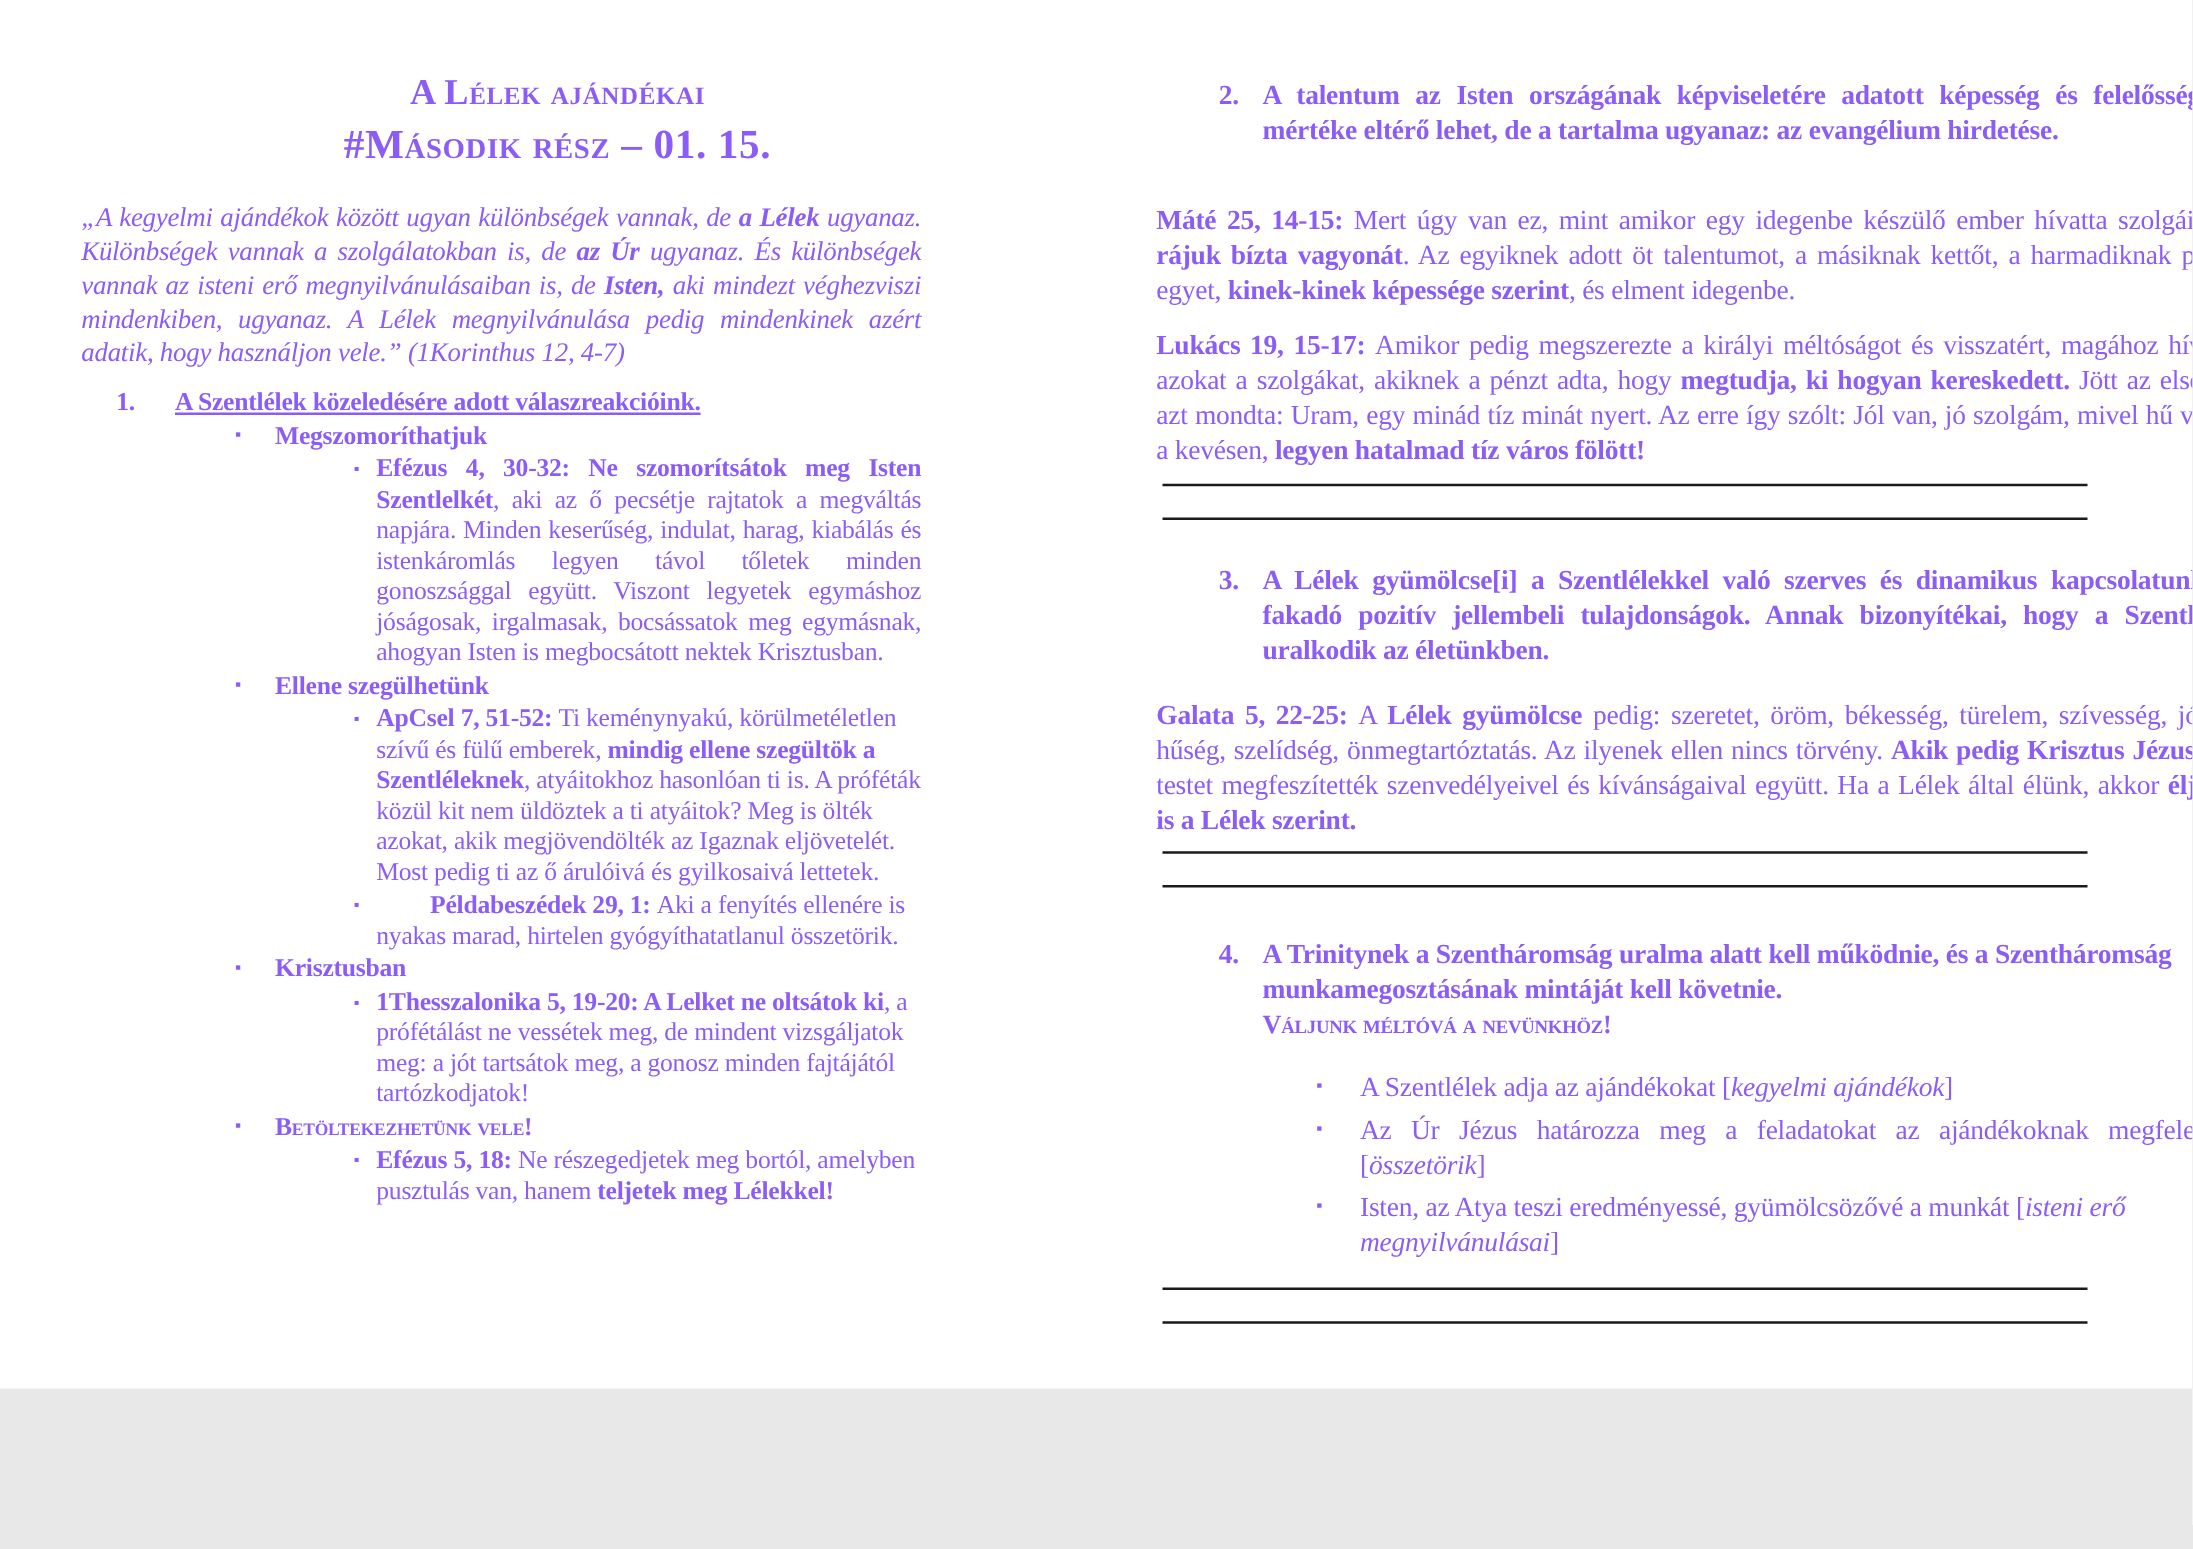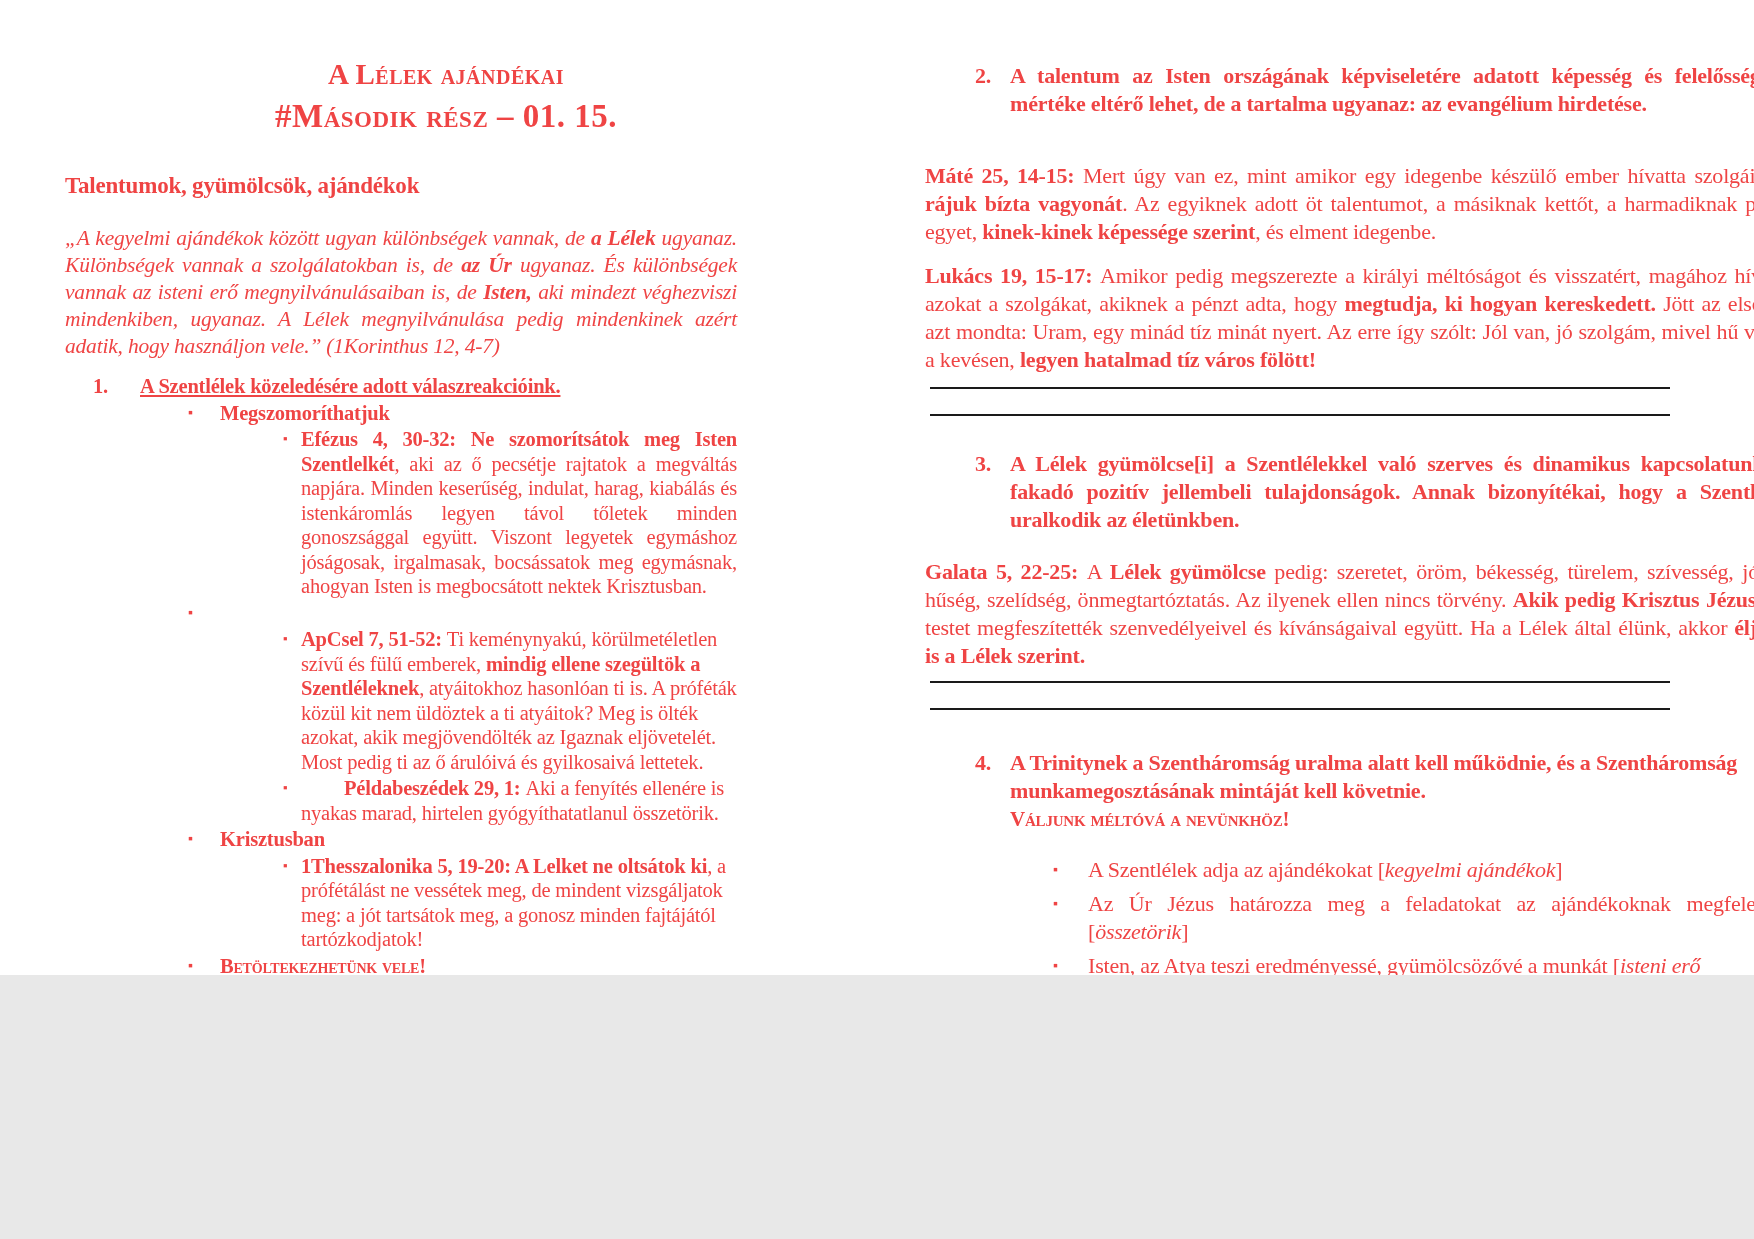--- a/index.html
+++ b/index.html
@@ -1,22 +1,22 @@
 <!DOCTYPE html>
 <html><head>
 <meta charset="utf-8">
 <style>
   html,body { margin:0; padding:0; background:#e8e8e8; }
   .page {
     position:relative;
-    width:1754px; height:975px;
+    width:1754px; height:1111px;
     background:#ffffff;
     overflow:hidden;
     font-family:"Liberation Serif","DejaVu Serif",serif;
-    color:#ef4444;
+    color:#8b5cf6;
     letter-spacing:-0.2px;
   }
   .col { position:absolute; top:0; }
   .col-left  { left:65px;  width:672px; top:56px; }
   .col-right { left:925px; width:868px; top:62px; font-size:22px; line-height:28px; }
 
   
   .doc-title {
     margin-left:90px;
     text-align:center;
@@ -90,21 +90,20 @@
 </head>
 <body>
 
 <div class="page">
 
   <div class="col col-left">
 
     <div class="doc-title">A Lélek ajándékai</div>
     <div class="doc-subtitle">#Második rész – 01. 15.</div>
 
-    <div class="section-heading">Talentumok, gyümölcsök, ajándékok</div>
 
     <p class="quote"><span>„A kegyelmi ajándékok között ugyan különbségek vannak, de </span><span style="font-weight: bold;">a Lélek</span><span> ugyanaz. Különbségek vannak a szolgálatokban is, de </span><span style="font-weight: bold;">az Úr</span><span> ugyanaz. És különbségek vannak az isteni erő megnyilvánulásaiban is, de </span><span style="font-weight: bold;">Isten,</span><span> aki mindezt véghezviszi mindenkiben, ugyanaz. A Lélek megnyilvánulása pedig mindenkinek azért adatik, hogy használjon vele.” (1Korinthus 12, 4-7)</span></p>
 
     <div class="list">
 
       <div class="num-item">
         <span class="num-label">1.</span>
         <div class="num-body">A Szentlélek közeledésére adott válaszreakcióink.</div>
       </div>
 
@@ -112,20 +111,21 @@
         <span class="marker">▪</span>
         <div class="lb1-body">Megszomoríthatjuk</div>
       </div>
       <div class="lb2">
         <span class="marker">▪</span>
         <p class="lb2-body justify"><span style="font-weight: bold;">Efézus 4, 30-32: Ne szomorítsátok meg Isten Szentlelkét</span><span>, aki az ő pecsétje rajtatok a megváltás napjára. Minden keserűség, indulat, harag, kiabálás és istenkáromlás legyen távol tőletek minden gonoszsággal együtt. Viszont legyetek egymáshoz jóságosak, irgalmasak, bocsássatok meg egymásnak, ahogyan Isten is megbocsátott nektek Krisztusban.</span></p>
       </div>
 
       <div class="lb1">
         <span class="marker">▪</span>
+        <div class="lb1-body">Ellene szegülhetünk</div>
       </div>
       <div class="lb2">
         <span class="marker">▪</span>
         <p class="lb2-body"><span style="font-weight: bold;">ApCsel 7, 51-52: </span><span>Ti keménynyakú, körülmetéletlen szívű és fülű emberek, </span><span style="font-weight: bold;">mindig ellene szegültök a Szentléleknek</span><span>, atyáitokhoz hasonlóan ti is. A próféták közül kit nem üldöztek a ti atyáitok? Meg is ölték azokat, akik megjövendölték az Igaznak eljövetelét. Most pedig ti az ő árulóivá és gyilkosaivá lettetek.</span></p>
       </div>
       <div class="lb2">
         <span class="marker">▪</span>
         <p class="lb2-body"><span style="font-weight: bold; margin-left: 43px;">Példabeszédek 29, 1: </span><span>Aki a fenyítés ellenére is nyakas marad, hirtelen gyógyíthatatlanul összetörik.</span></p>
       </div>
 

